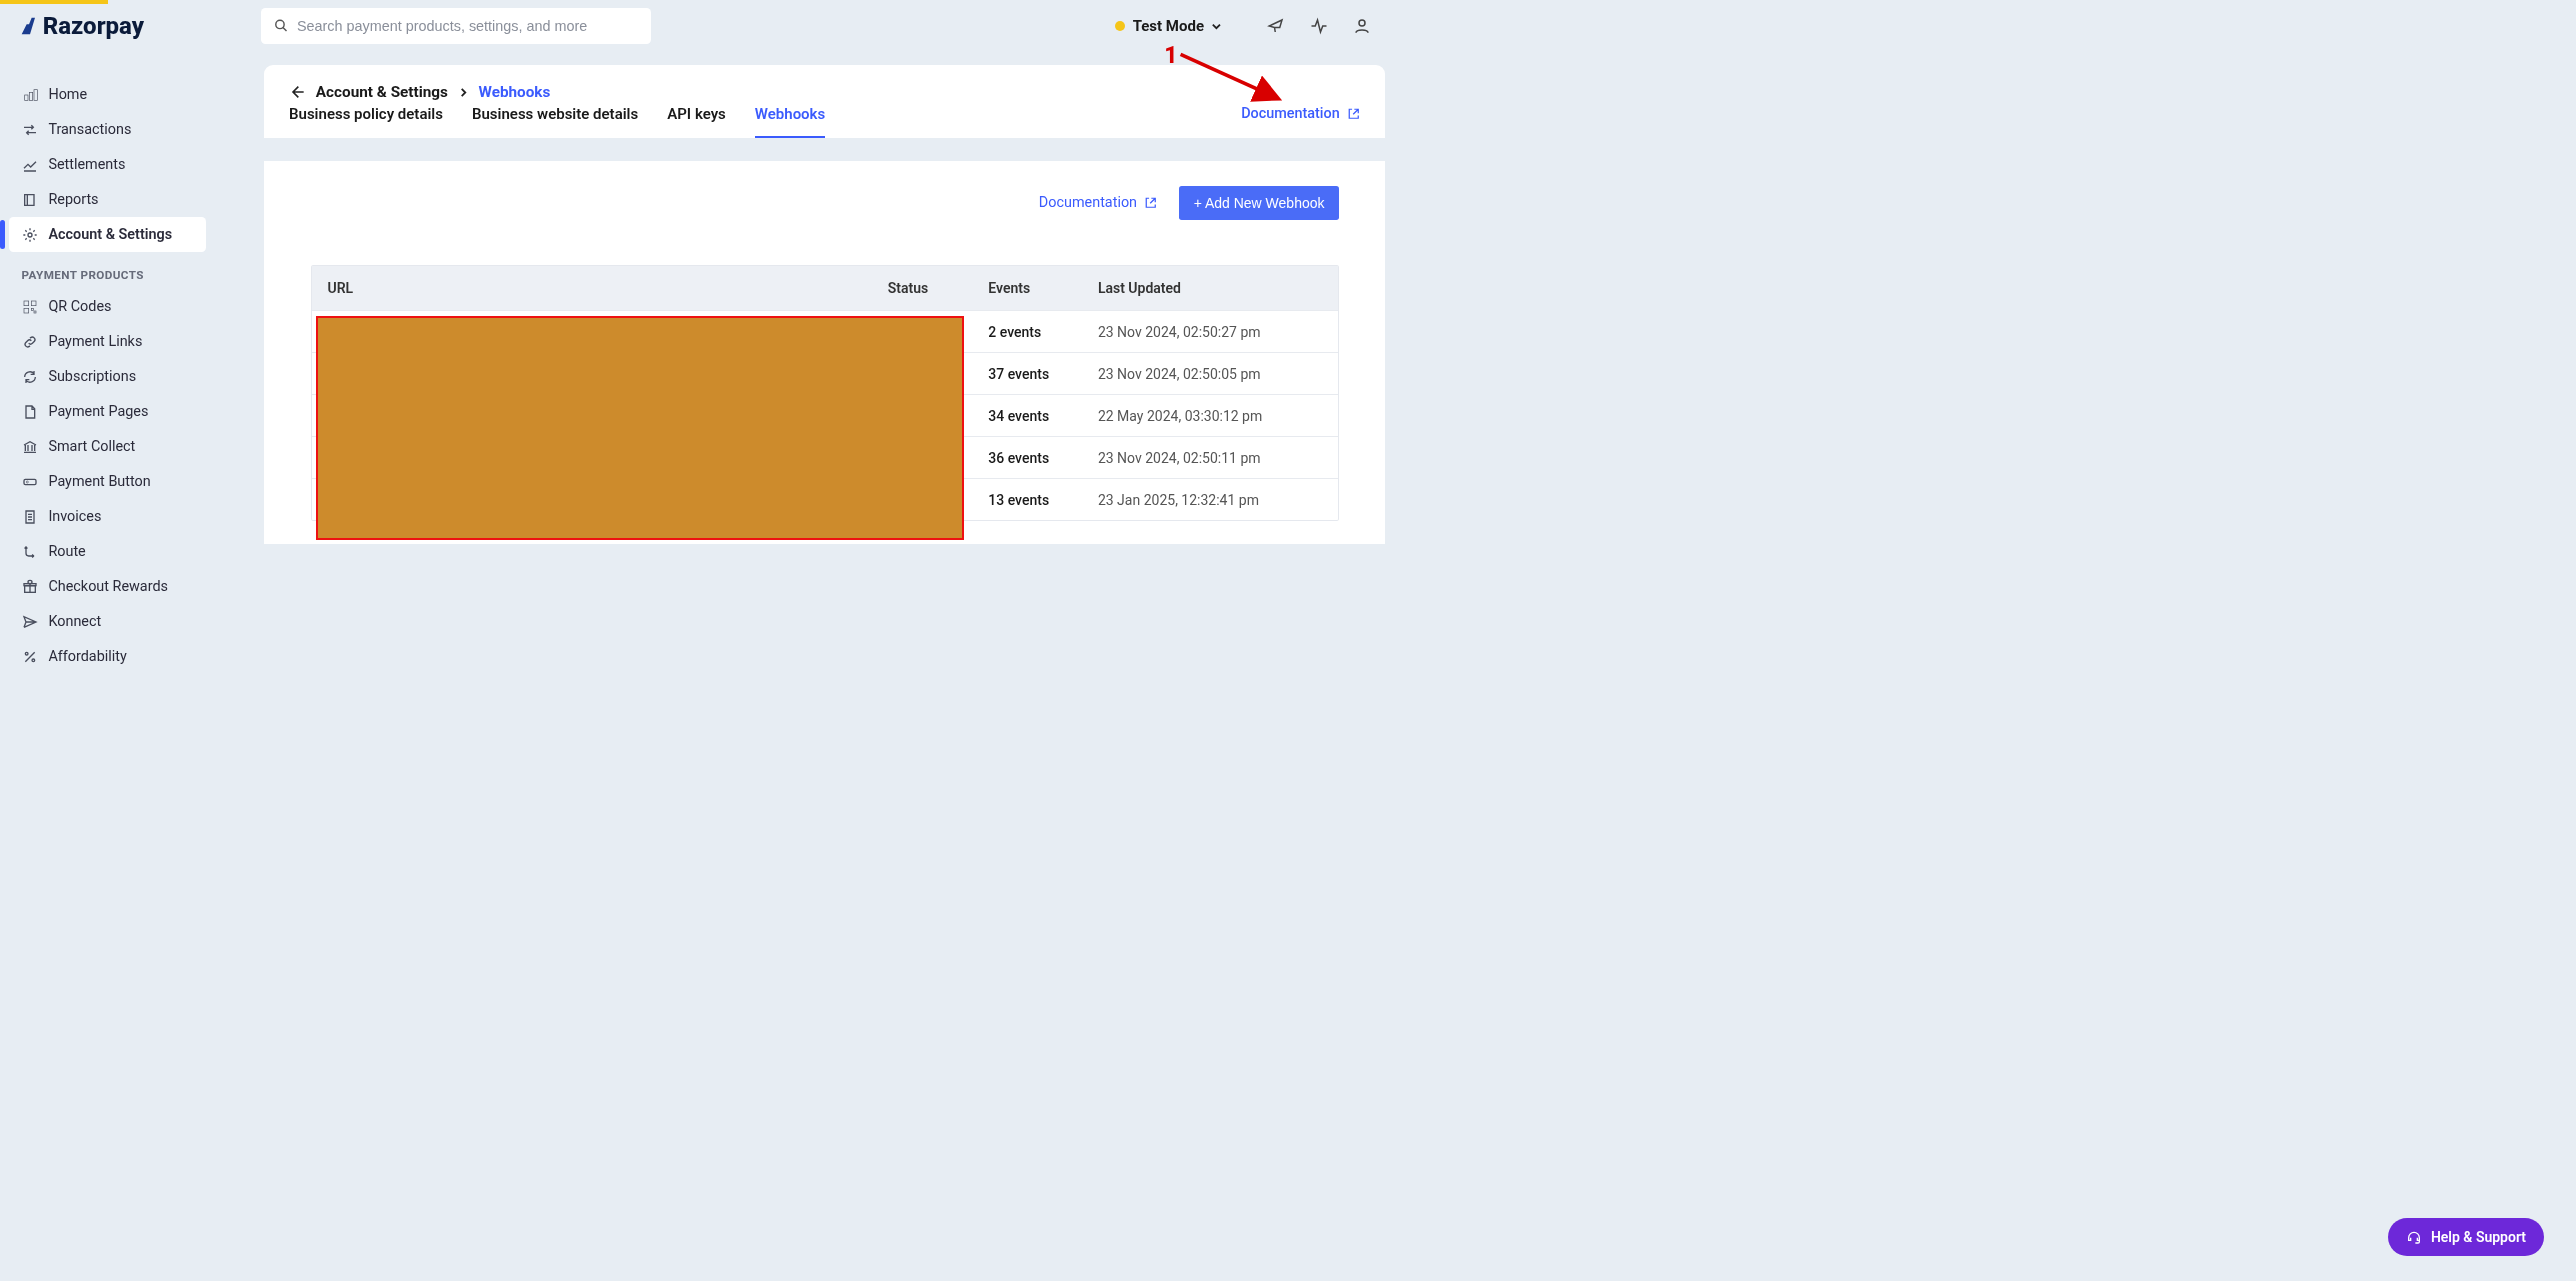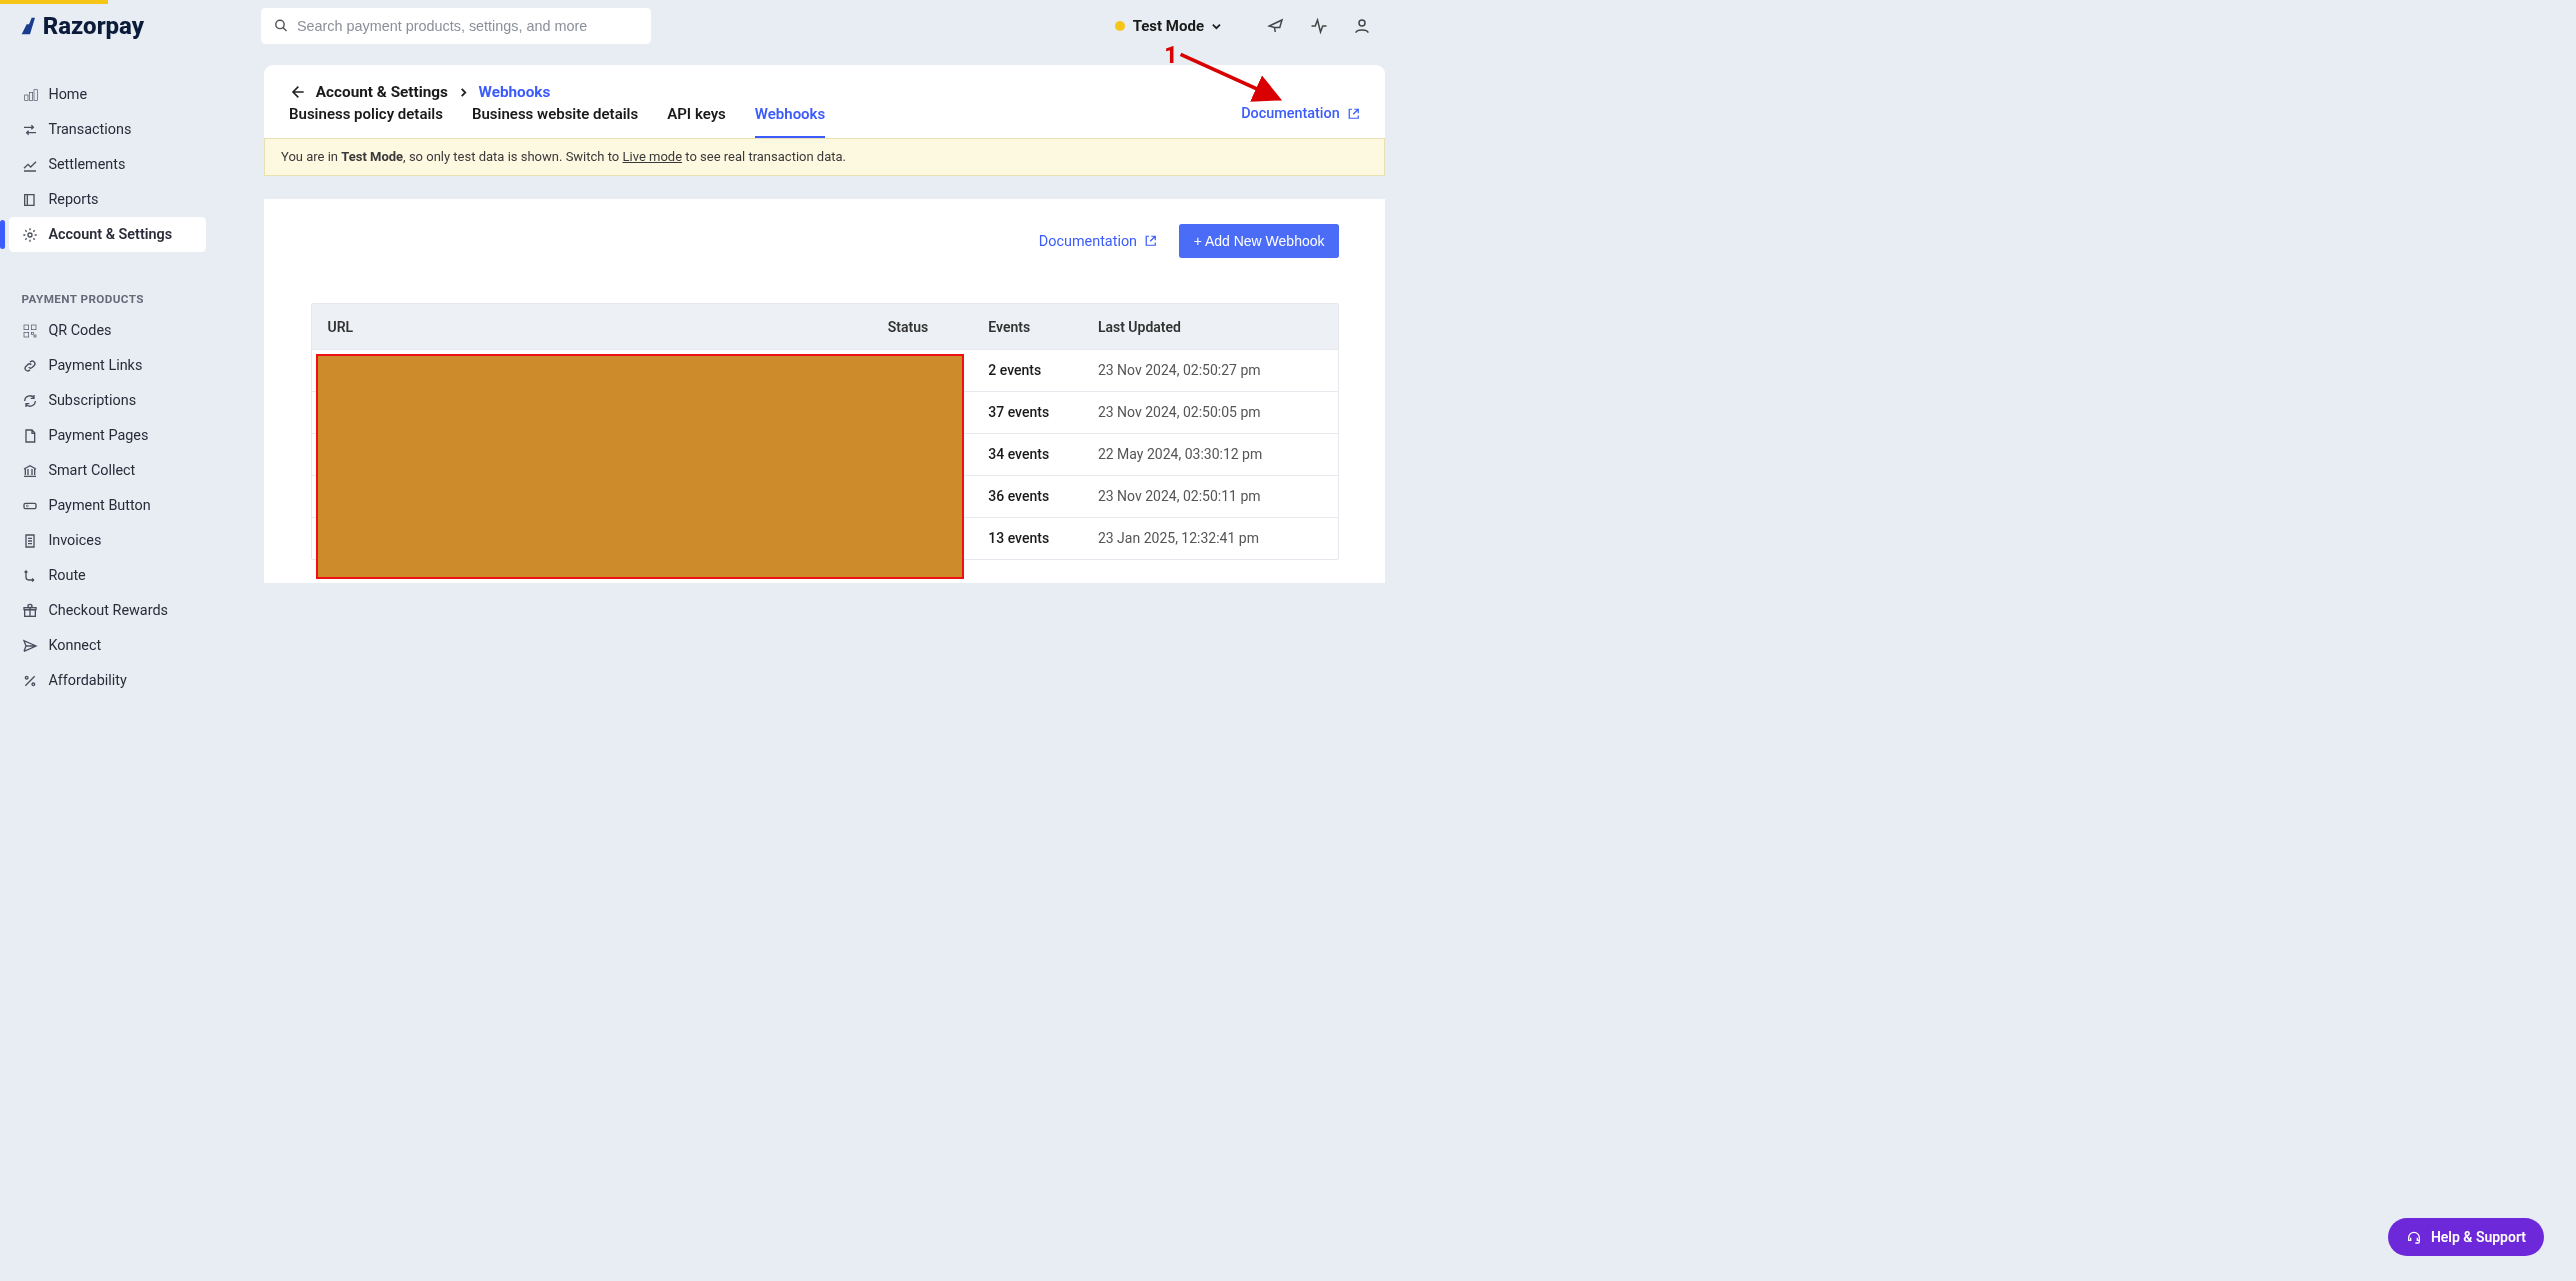--- a/index.html
+++ b/index.html
@@ -110,21 +110,20 @@
   }
   .side-item.active::before{
     content:"";position:absolute;left:-9px;top:2.7px;bottom:2.7px;width:4.5px;background:#3b5bfd;border-radius:2.7px;
   }
   .side-section {
     padding: 16px 12.6px 7.2px 12.6px;
     font-size: 11.7px;
     font-weight: 700;
     letter-spacing: 0.4px;
     color: #666b7a;
-    margin-top: 24px;
   }
   .side-icon { width: 16px; height: 16px; display:flex;align-items:center;justify-content:center; color:#4a4f5e;}
 
   
   .main {
     position: absolute;
     top: 65px;
     left: 264px;
     right: 12.6px;
     bottom: 7.2px;
@@ -482,23 +481,20 @@
         <span class="tab">Business website details</span>
         <span class="tab">API keys</span>
         <span class="tab active">Webhooks</span>
         <span class="doc-link-head">
         <span>Documentation</span>
         <svg width="13.5" height="13.5" viewBox="0 0 24 24">
             <path d="M9 4 L4 4 L4 20 L20 20 L20 15 M13 4 L20 4 L20 11 M20 4 L11 13" fill="none" stroke="#3b5bfd" stroke-width="2.2"></path>
           </svg>
       </span>
     </div>
-  </div>
-  <div class="alert-bar">
-    <span>You are in </span><span class="b">Test Mode</span><span>, so only test data is shown. Switch to </span><span class="u">Live mode</span><span> to see real transaction data.</span>
   </div>
 
   <div class="content">
     <div class="content-head">
       <span class="doc-link2">
         <span>Documentation</span>
         <svg width="13.5" height="13.5" viewBox="0 0 24 24">
             <path d="M9 4 L4 4 L4 20 L20 20 L20 15 M13 4 L20 4 L20 11 M20 4 L11 13" fill="none" stroke="#3b5bfd" stroke-width="2.2"></path>
           </svg>
       </span>

